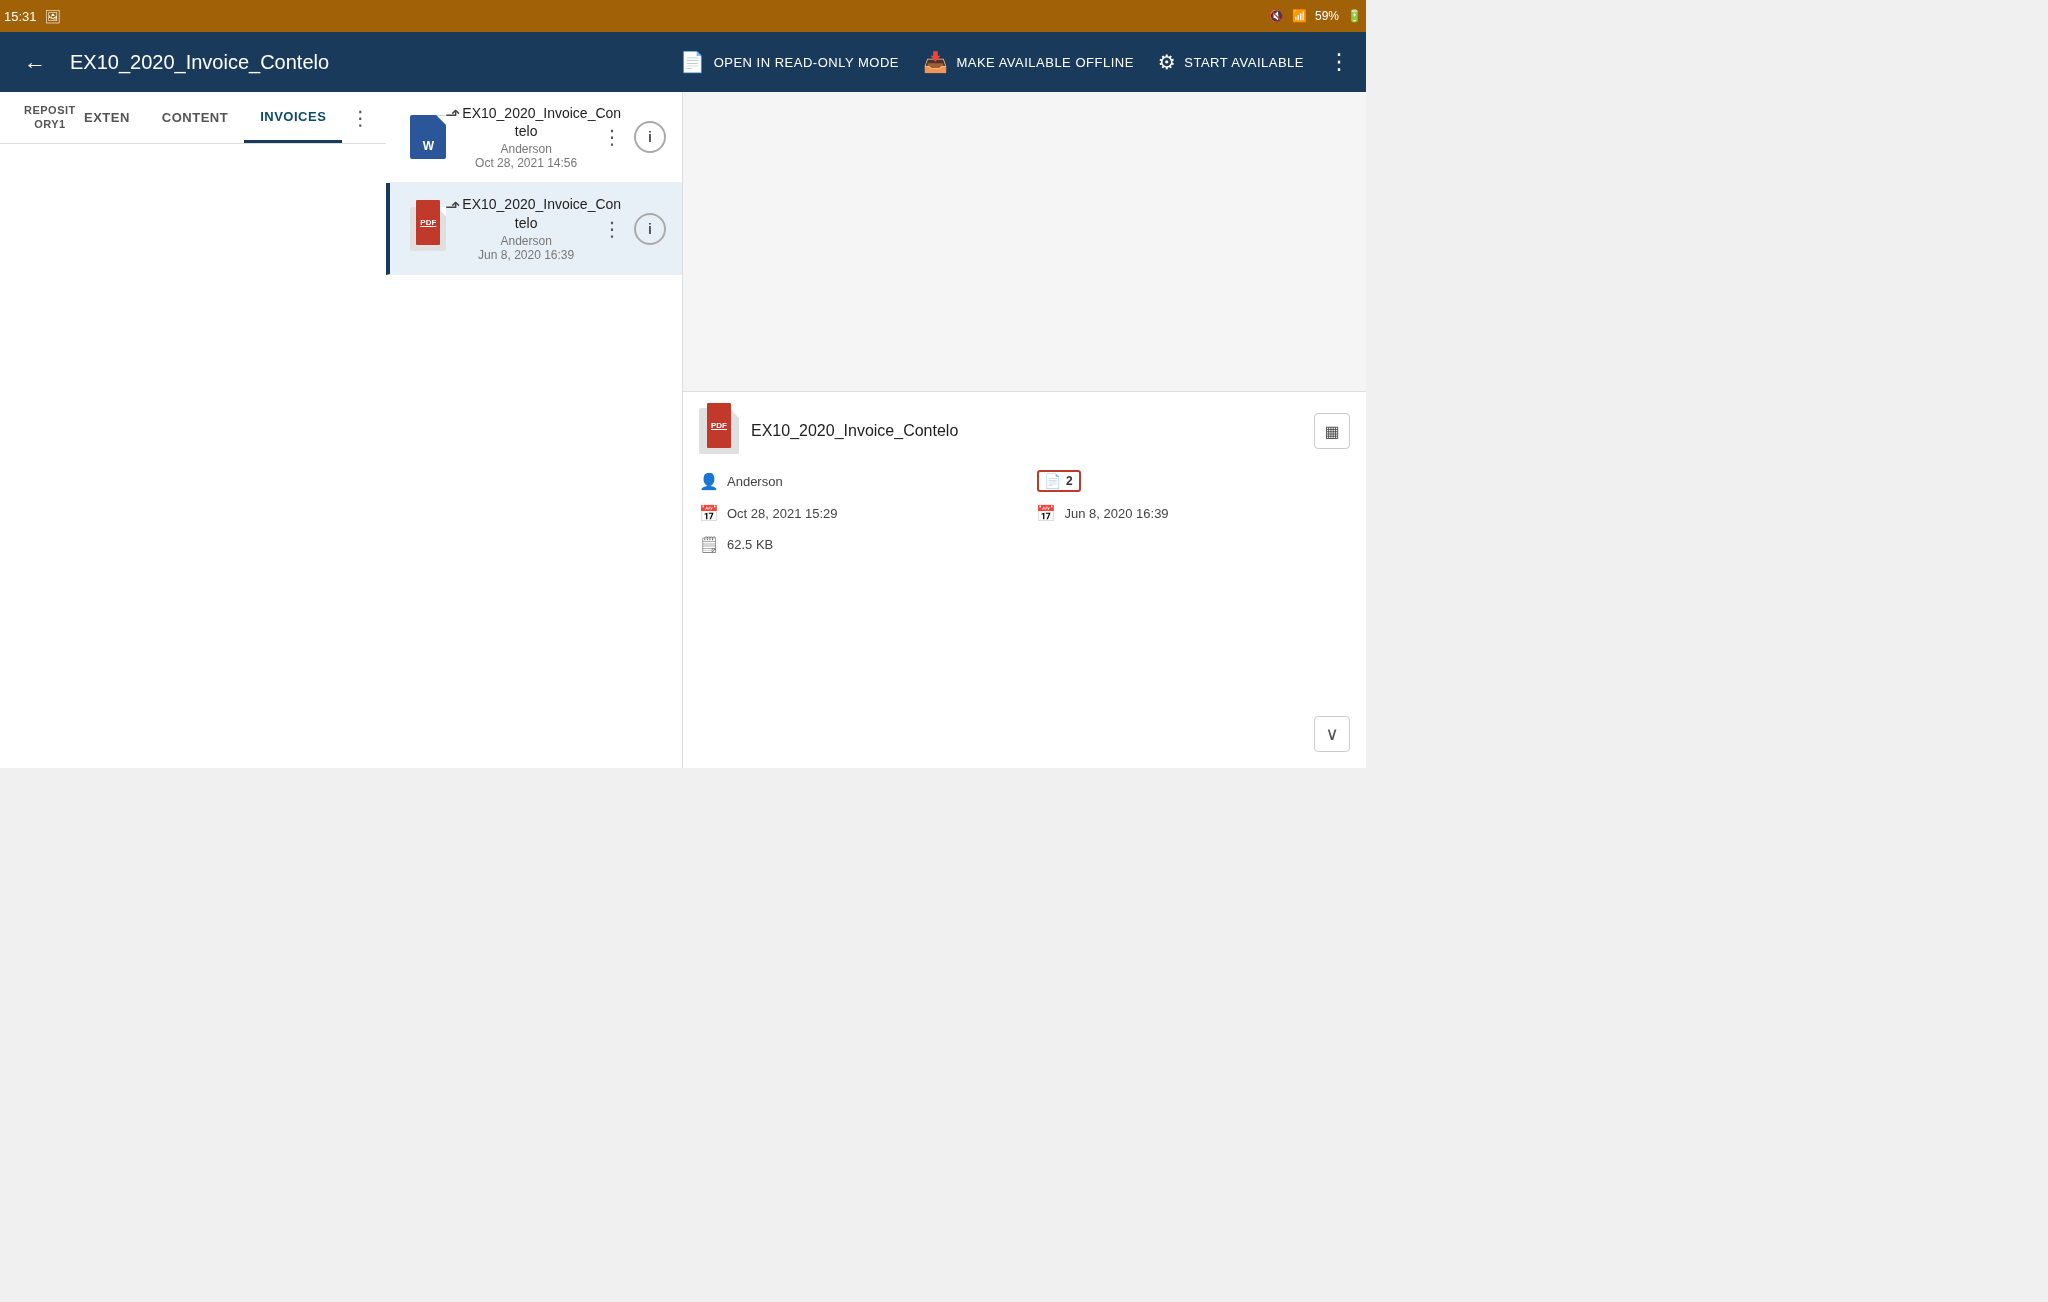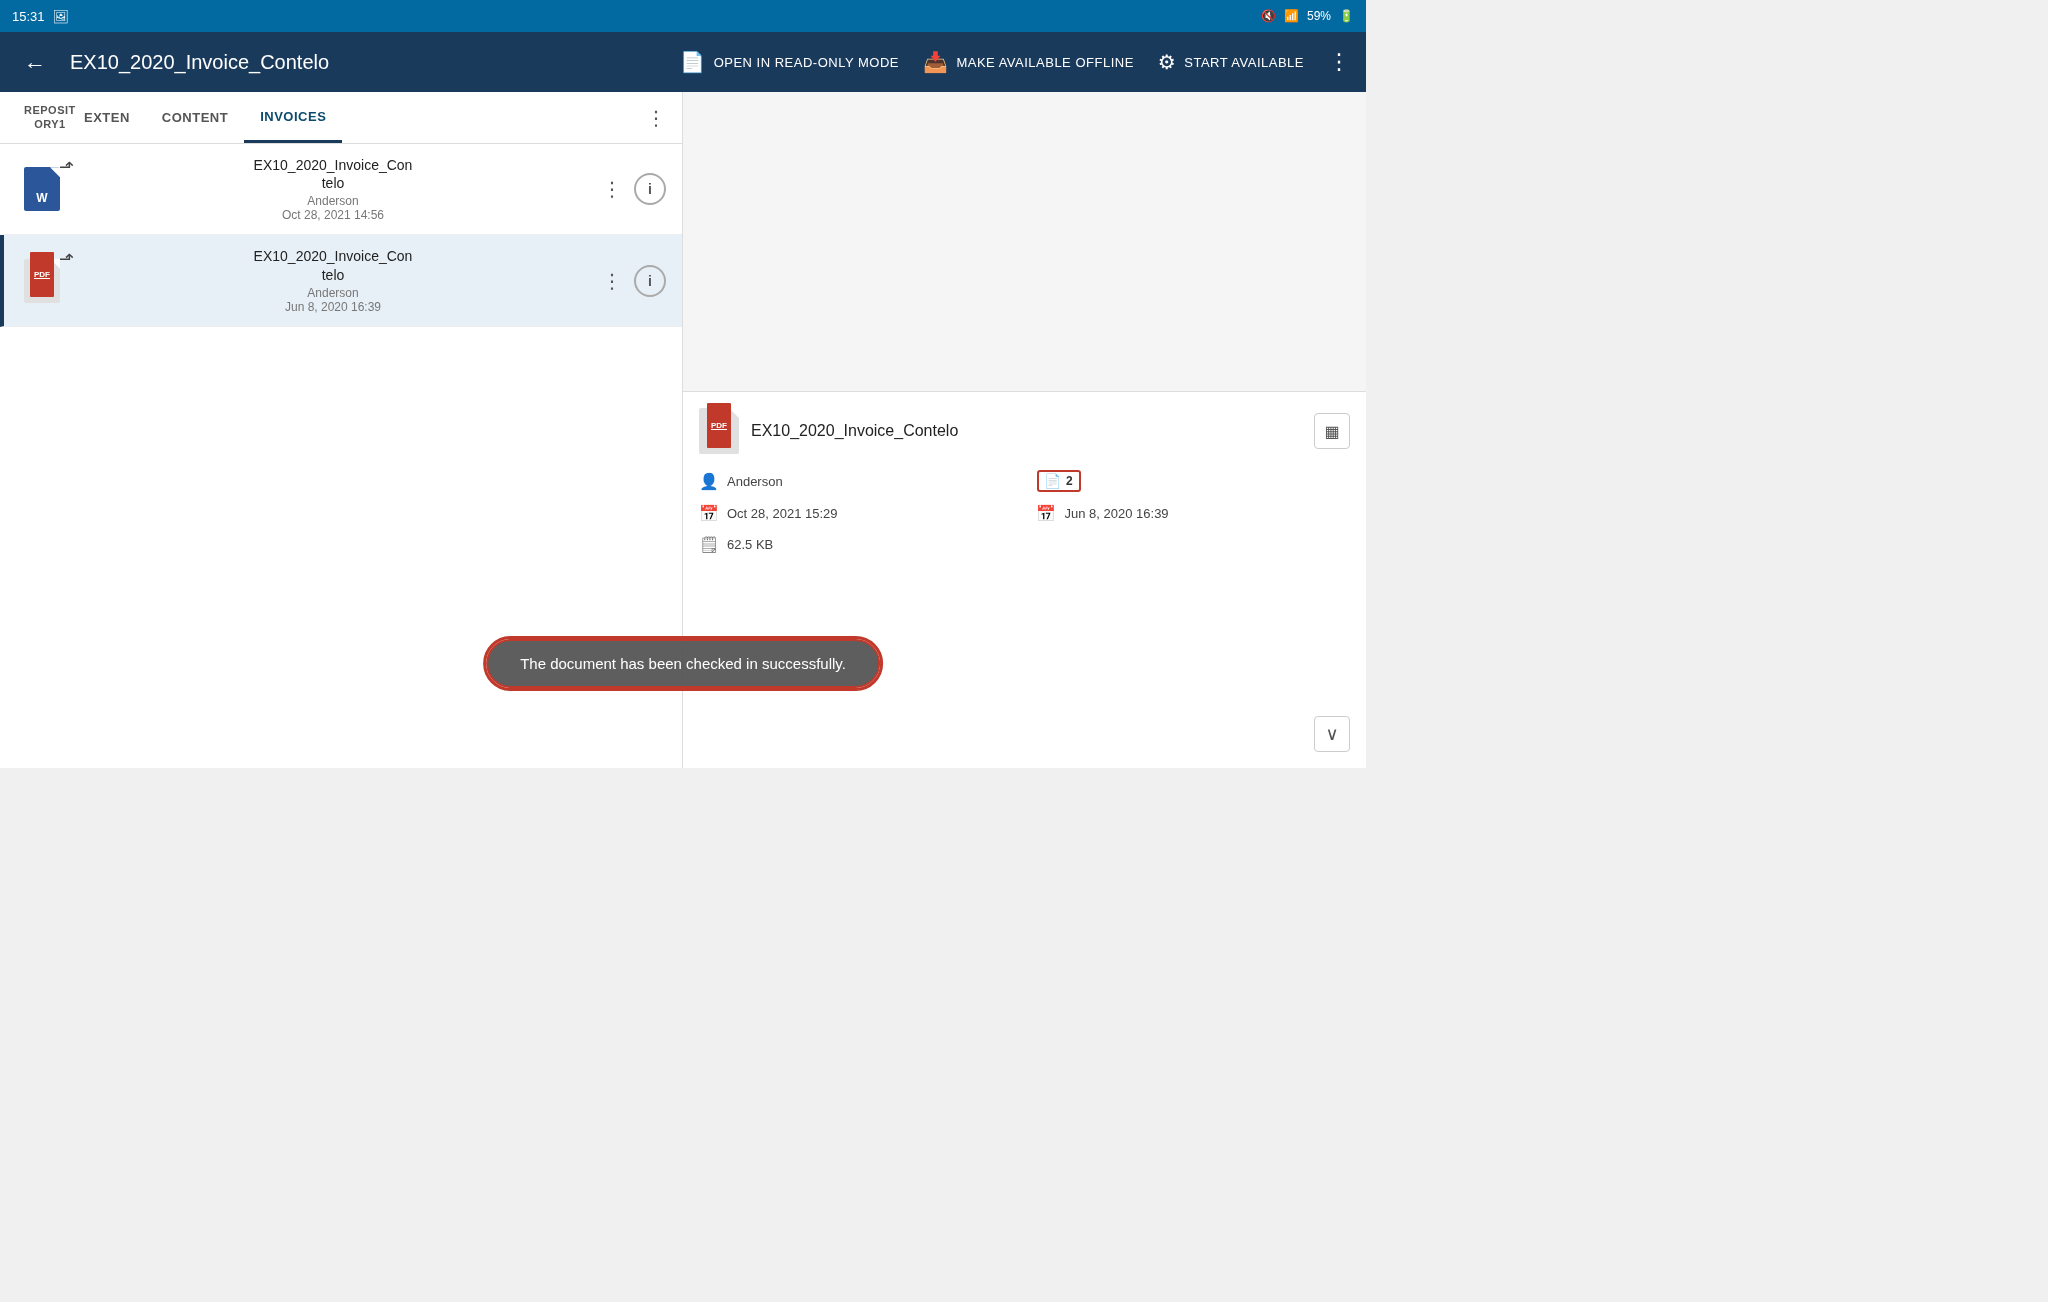--- a/index.html
+++ b/index.html
@@ -1,25 +1,25 @@
 <!DOCTYPE html>
 <html><head>
   <meta charset="utf-8">
   <style>
     * { box-sizing: border-box; margin: 0; padding: 0; }
     body { font-family: 'Segoe UI', Arial, sans-serif; background: #f0f0f0; width: 1366px; height: 768px; overflow: hidden; }
 
     
     .status-bar {
-      background: #0369a1;
+      background: #a16207;
       color: white;
       display: flex;
       align-items: center;
       justify-content: space-between;
-      padding: 4px 12px;
+      padding: 4px 4px;
       height: 32px;
       font-size: 13px;
     }
     .status-bar-left { display: flex; align-items: center; gap: 8px; }
     .status-bar-right { display: flex; align-items: center; gap: 8px; font-size: 12px; }
 
     
     .header {
       background: #1a3a5c;
       color: white;
@@ -74,21 +74,21 @@
     .main-layout {
       display: flex;
       height: calc(768px - 32px - 60px);
     }
 
     
     .left-panel {
       width: 50%;
       background: white;
       display: flex;
-      flex-direction: column;
+      flex-direction: row;
       border-right: 1px solid #ddd;
     }
 
     
     .tab-bar {
       display: flex;
       align-items: center;
       border-bottom: 1px solid #ddd;
       padding: 0 8px;
       height: 52px;
@@ -529,18 +529,15 @@
           <span>Jun 8, 2020 16:39</span>
         </div>
         <div class="doc-meta-item">
           <span class="doc-meta-icon">🗒</span>
           <span>62.5 KB</span>
         </div>
       </div>
     </div>
   </div>
 
-  <div class="toast-overlay">
-    <div class="toast">The document has been checked in successfully.</div>
-  </div>
 
   <div class="scroll-down-btn">∨</div>
 </div>
 
 </body></html>

